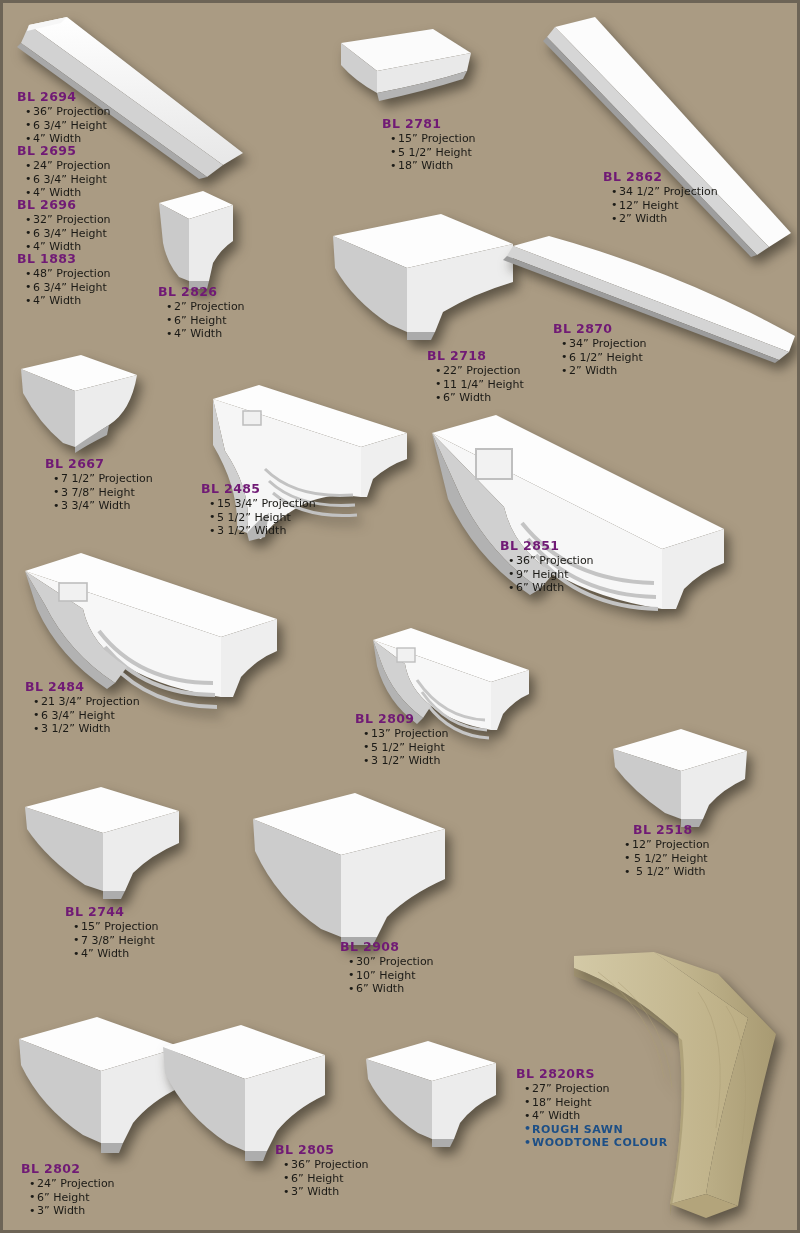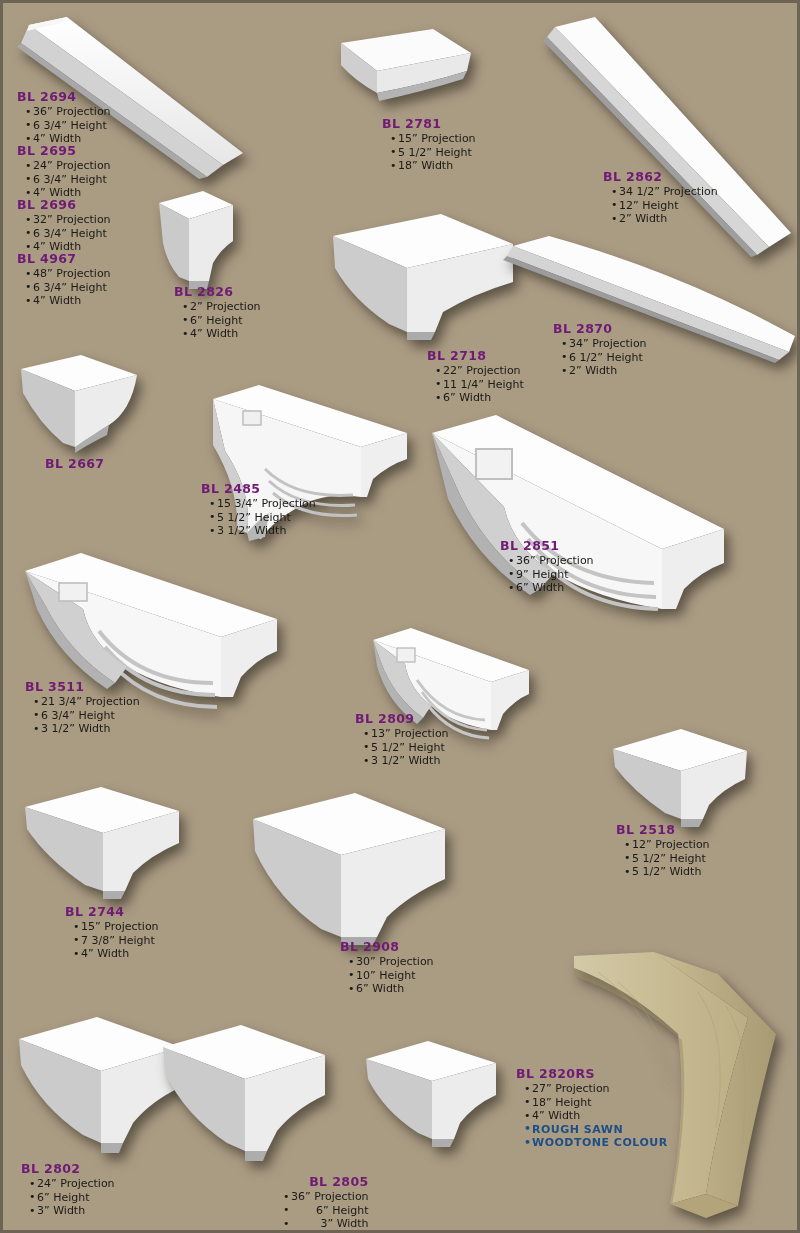--- a/index.html
+++ b/index.html
@@ -299,21 +299,21 @@
   <div class="spec" style="left:14px;top:194px;">
     <p class="code">BL 2696</p>
     <ul>
       <li>32” Projection</li>
       <li>6 3/4” Height</li>
       <li>4” Width</li>
     </ul>
   </div>
 
   <div class="spec" style="left:14px;top:248px;">
-    <p class="code">BL 4967</p>
+    <p class="code">BL 1883</p>
     <ul>
       <li>48” Projection</li>
       <li>6 3/4” Height</li>
       <li>4” Width</li>
     </ul>
   </div>
 
   <div class="spec" style="left:379px;top:113px;">
     <p class="code">BL 2781</p>
     <ul>
@@ -325,21 +325,21 @@
 
   <div class="spec" style="left:600px;top:166px;">
     <p class="code">BL 2862</p>
     <ul>
       <li>34 1/2” Projection</li>
       <li>12” Height</li>
       <li>2” Width</li>
     </ul>
   </div>
 
-  <div class="spec" style="left:155px;top:281px;margin-left:16px;">
+  <div class="spec" style="left:155px;top:281px;">
     <p class="code">BL 2826</p>
     <ul>
       <li>2” Projection</li>
       <li>6” Height</li>
       <li>4” Width</li>
     </ul>
   </div>
 
   <div class="spec" style="left:376px;top:345px;margin-left:48px;">
     <p class="code">BL 2718</p>
@@ -354,20 +354,25 @@
     <p class="code">BL 2870</p>
     <ul>
       <li>34” Projection</li>
       <li>6 1/2” Height</li>
       <li>2” Width</li>
     </ul>
   </div>
 
   <div class="spec" style="left:42px;top:453px;">
     <p class="code">BL 2667</p>
+    <ul>
+      <li>7 1/2” Projection</li>
+      <li>3 7/8” Height</li>
+      <li>3 3/4” Width</li>
+    </ul>
   </div>
 
   <div class="spec" style="left:178px;top:478px;margin-left:20px;">
     <p class="code">BL 2485</p>
     <ul>
       <li>15 3/4” Projection</li>
       <li>5 1/2” Height</li>
       <li>3 1/2” Width</li>
     </ul>
   </div>
@@ -375,38 +380,38 @@
   <div class="spec" style="left:497px;top:535px;">
     <p class="code">BL 2851</p>
     <ul>
       <li>36” Projection</li>
       <li>9” Height</li>
       <li>6” Width</li>
     </ul>
   </div>
 
   <div class="spec" style="left:22px;top:676px;">
-    <p class="code">BL 3511</p>
+    <p class="code">BL 2484</p>
     <ul>
       <li>21 3/4” Projection</li>
       <li>6 3/4” Height</li>
       <li>3 1/2” Width</li>
     </ul>
   </div>
 
   <div class="spec" style="left:352px;top:708px;">
     <p class="code">BL 2809</p>
     <ul>
       <li>13” Projection</li>
       <li>5 1/2” Height</li>
       <li>3 1/2” Width</li>
     </ul>
   </div>
 
-  <div class="spec" style="left:613px;top:819px;">
+  <div class="spec" style="left:613px;top:819px;text-align:center;">
     <p class="code">BL 2518</p>
     <ul>
       <li>12” Projection</li>
       <li>5 1/2” Height</li>
       <li>5 1/2” Width</li>
     </ul>
   </div>
 
   <div class="spec" style="left:62px;top:901px;">
     <p class="code">BL 2744</p>
@@ -439,21 +444,21 @@
 
   <div class="spec" style="left:18px;top:1158px;">
     <p class="code">BL 2802</p>
     <ul>
       <li>24” Projection</li>
       <li>6” Height</li>
       <li>3” Width</li>
     </ul>
   </div>
 
-  <div class="spec" style="left:272px;top:1171px;text-align:right;">
+  <div class="spec" style="left:272px;top:1139px;">
     <p class="code">BL 2805</p>
     <ul>
       <li>36” Projection</li>
       <li>6” Height</li>
       <li>3” Width</li>
     </ul>
   </div>
 
 
 </div>

